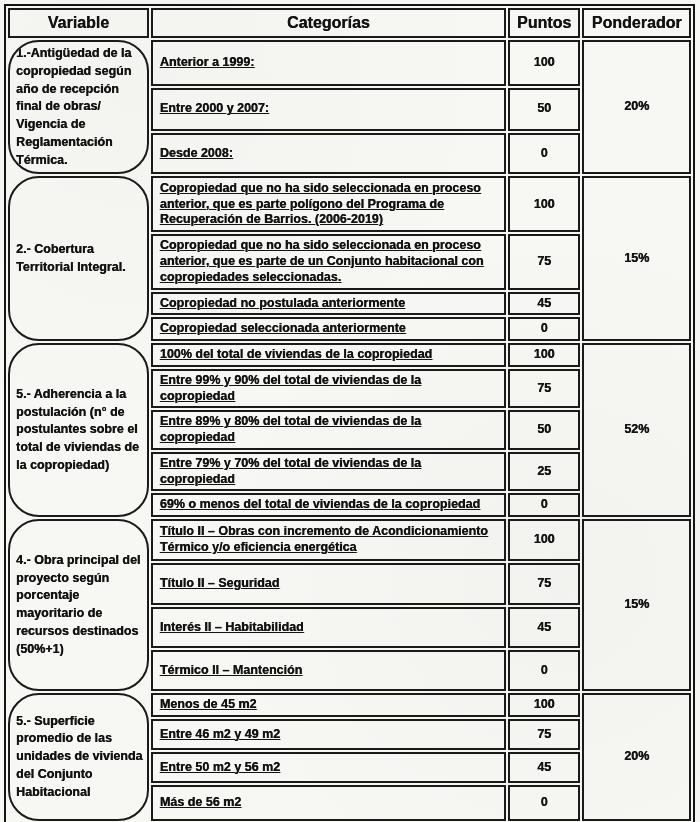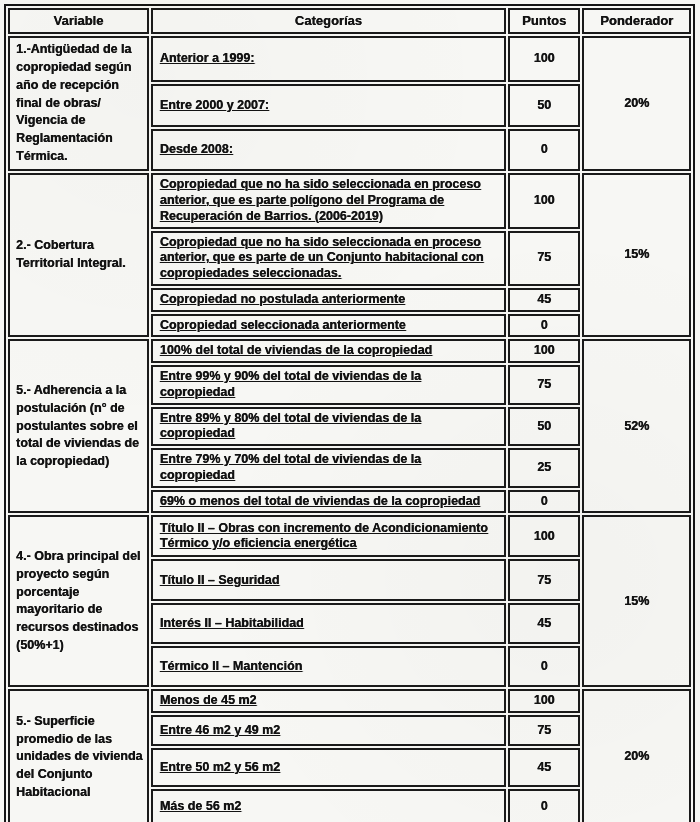--- a/index.html
+++ b/index.html
@@ -36,30 +36,31 @@
     box-sizing: border-box;
     color: #131313;
     font-weight: bold;
     font-size: 12.5px;
     line-height: 1.26;
     text-shadow: 0.35px 0 0 currentColor;
     overflow: hidden;
     background: transparent;
   }
   th {
-    font-size: 13px;
+    font-size: 16px;
     text-align: center;
     vertical-align: middle;
     padding: 3px 2px;
   }
   td.var {
     text-align: left;
     vertical-align: middle;
     padding: 3px 4px 3px 6px;
     line-height: 1.42;
+    border-radius: 31px;
   }
   td.cat {
     text-align: left;
     vertical-align: middle;
     padding: 2px 6px 2px 7px;
     text-decoration: underline;
   }
   td.pts, td.pond {
     text-align: center;
     vertical-align: middle;
@@ -166,21 +167,21 @@
       <tr style="height:21px">
         <td class="var" rowspan="4">5.- Superficie promedio de las unidades de vivienda del Conjunto Habitacional</td>
         <td class="cat">Menos de 45 m2</td>
         <td class="pts">100</td>
         <td class="pond" rowspan="4">20%</td>
       </tr>
       <tr style="height:31px">
         <td class="cat">Entre 46 m2 y 49 m2</td>
         <td class="pts">75</td>
       </tr>
-      <tr style="height:39px">
+      <tr style="height:31px">
         <td class="cat">Entre 50 m2 y 56 m2</td>
         <td class="pts">45</td>
       </tr>
       <tr style="height:36px">
         <td class="cat">Más de 56 m2</td>
         <td class="pts">0</td>
       </tr>
 
       <tr style="height:41px">
         <td class="var">6.- Conjuntos Interés Regional.</td>

